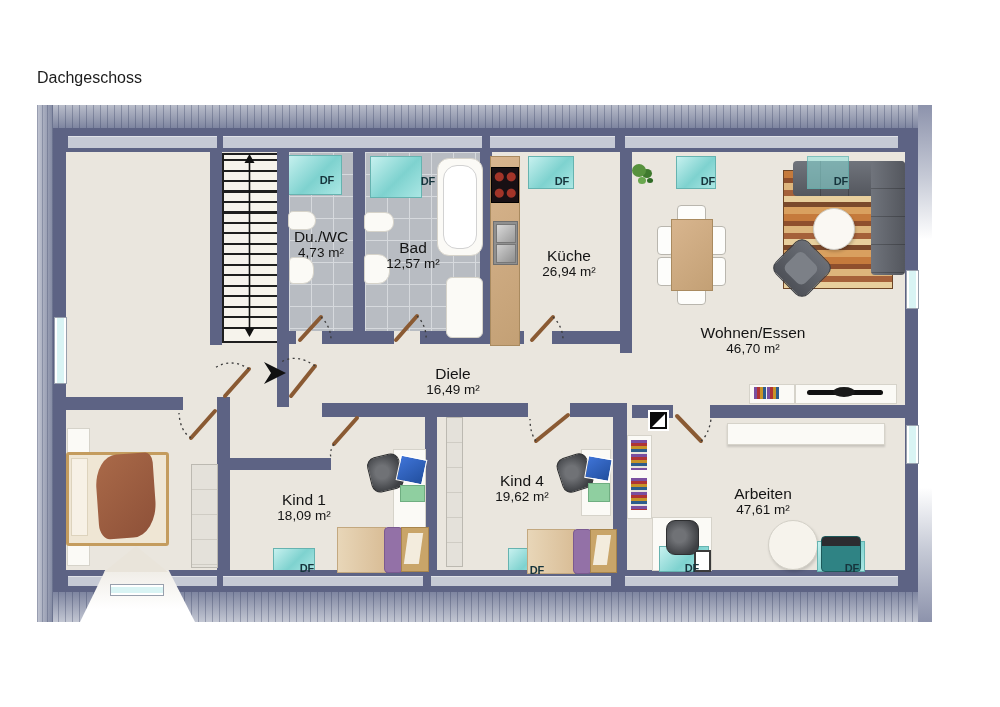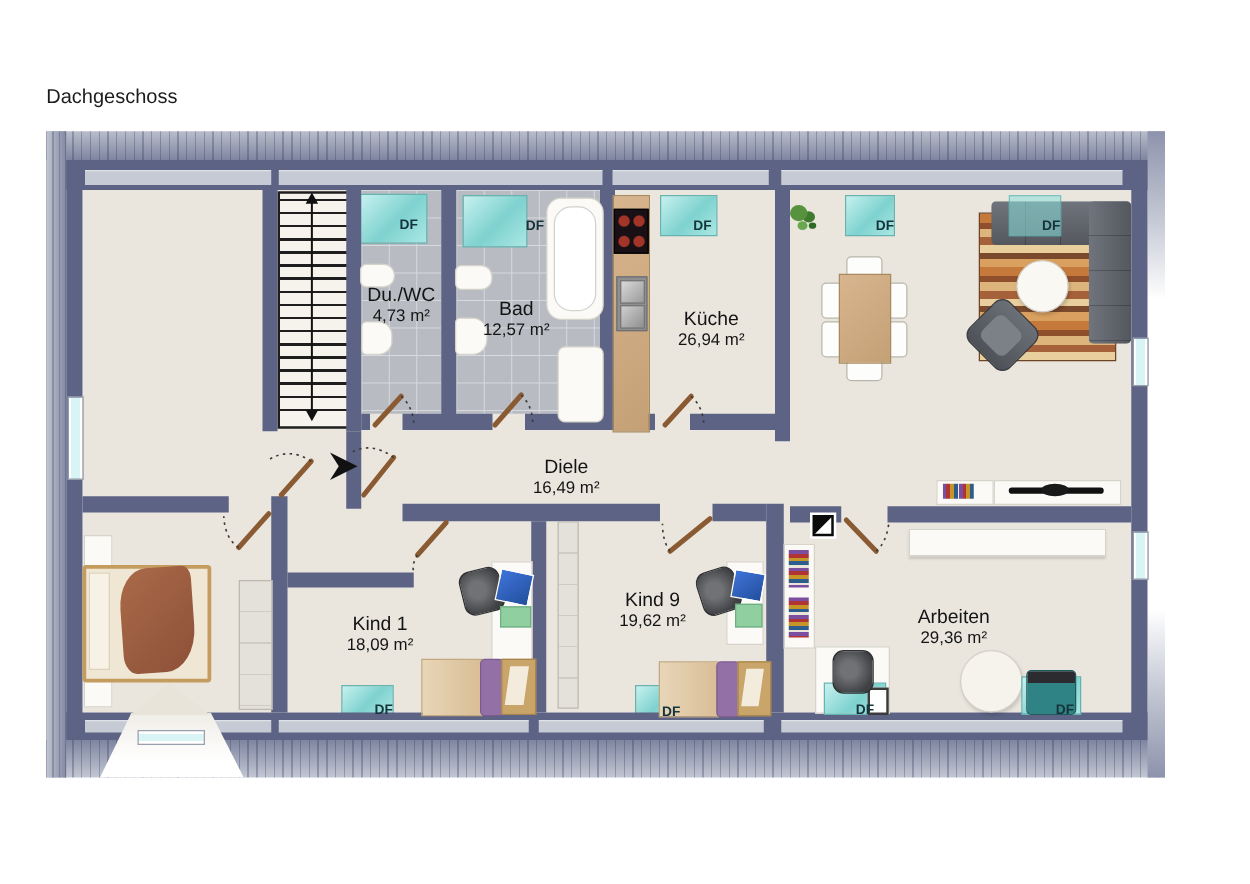--- a/index.html
+++ b/index.html
@@ -240,35 +240,39 @@
     <span class="ar">4,73 m²</span>
   </div>
   <div class="room-label" style="left:343px;top:240px;">
     <span class="nm">Bad</span>
     <span class="ar">12,57 m²</span>
   </div>
   <div class="room-label" style="left:499px;top:248px;">
     <span class="nm">Küche</span>
     <span class="ar">26,94 m²</span>
   </div>
+  <div class="room-label" style="left:683px;top:325px;">
+    <span class="nm">Wohnen/Essen</span>
+    <span class="ar">46,70 m²</span>
+  </div>
   <div class="room-label" style="left:383px;top:366px;">
     <span class="nm">Diele</span>
     <span class="ar">16,49 m²</span>
   </div>
   <div class="room-label" style="left:234px;top:492px;">
     <span class="nm">Kind 1</span>
     <span class="ar">18,09 m²</span>
   </div>
   <div class="room-label" style="left:452px;top:473px;">
-    <span class="nm">Kind 9</span>
+    <span class="nm">Kind 4</span>
     <span class="ar">19,62 m²</span>
   </div>
   <div class="room-label" style="left:693px;top:486px;">
     <span class="nm">Arbeiten</span>
-    <span class="ar">29,36 m²</span>
+    <span class="ar">47,61 m²</span>
   </div>
 
   <span class="df-label" style="left:312px;top:174px;">DF</span>
   <span class="df-label" style="left:413px;top:175px;">DF</span>
   <span class="df-label" style="left:547px;top:175px;">DF</span>
   <span class="df-label" style="left:693px;top:175px;">DF</span>
   <span class="df-label" style="left:826px;top:175px;">DF</span>
   <span class="df-label" style="left:292px;top:562px;">DF</span>
   <span class="df-label" style="left:522px;top:564px;">DF</span>
   <span class="df-label" style="left:677px;top:562px;">DF</span>

